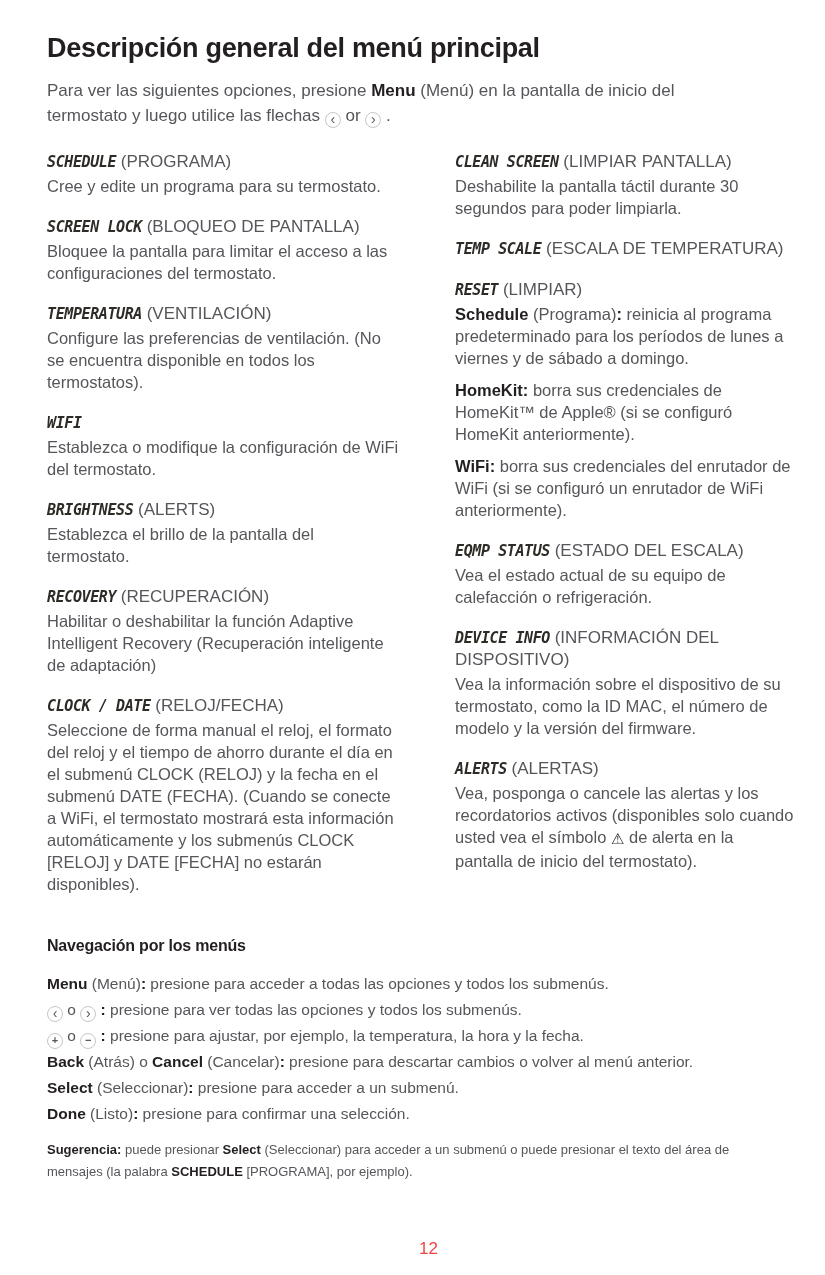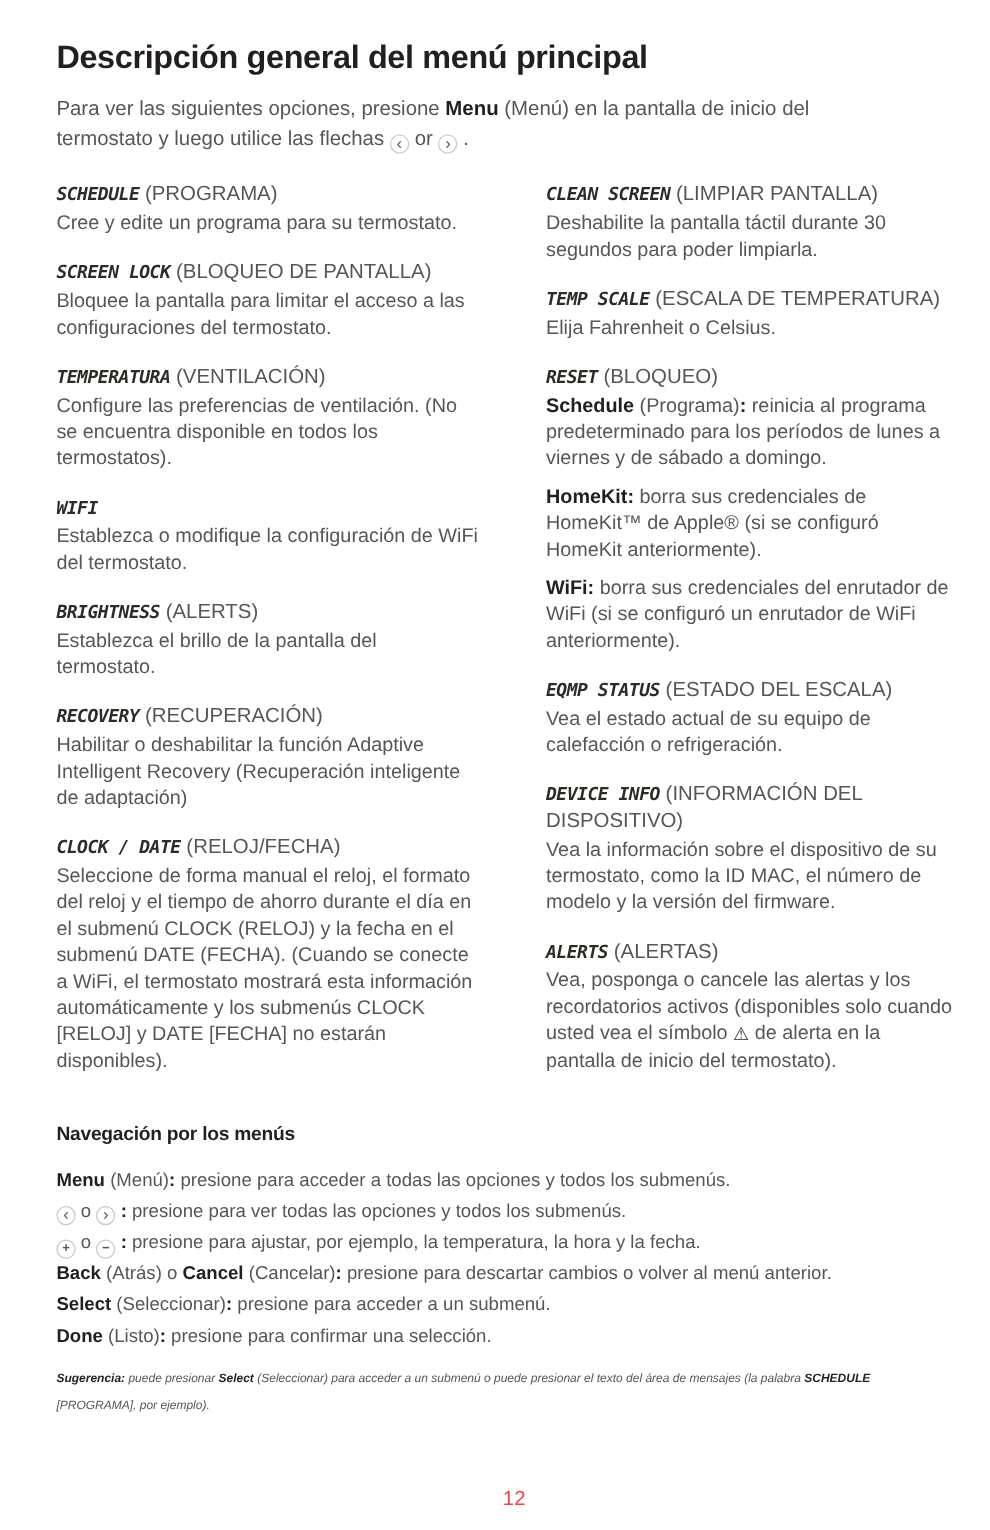--- a/index.html
+++ b/index.html
@@ -38,21 +38,21 @@
   }
   p.body { margin:2px 0 0 0; font-size:16.5px; line-height:22px; }
   p.body + p.body { margin-top:10px; }
   h2 {
     margin:20px 0 13px 0;
     font-size:16px; line-height:24px;
     font-weight:700; color:#231f20;
     letter-spacing:-0.2px;
   }
   .nav-line { font-size:15.5px; line-height:26px; }
-  .tip { margin-top:12px; font-size:10px; line-height:21.5px; max-width:740px;font-style:italic; }
+  .tip { margin-top:12px; font-size:13px; line-height:21.5px; max-width:740px; }
   .cicon {
     display:inline-flex; align-items:center; justify-content:center;
     width:16px; height:16px; box-sizing:border-box;
     border:1px solid #c6c7c8; border-radius:50%;
     color:#55565a; font-size:12px; line-height:1;
     vertical-align:-3px; background:#fff;
   }
   .cicon.chevron-left, .cicon.chevron-right { font-size:14px; padding-bottom:2px; }
   .cicon.plus, .cicon.minus { font-weight:700; font-size:11px; }
   .warn {
@@ -105,24 +105,23 @@
           <p class="body"><span>Seleccione de forma manual el reloj, el formato del reloj y el tiempo de ahorro durante el día en el submenú CLOCK (RELOJ) y la fecha en el submenú DATE (FECHA). (Cuando se conecte a WiFi, el termostato mostrará esta información automáticamente y los submenús CLOCK [RELOJ] y DATE [FECHA] no estarán disponibles).</span></p>
         </div>
       </div>
     <div class="col right">
         <div class="item">
           <div class="item-heading"><span class="lcd">CLEAN SCREEN</span><span> (LIMPIAR PANTALLA)</span></div>
           <p class="body"><span>Deshabilite la pantalla táctil durante 30 segundos para poder limpiarla.</span></p>
         </div>
         <div class="item">
           <div class="item-heading"><span class="lcd">TEMP SCALE</span><span> (ESCALA DE TEMPERATURA)</span></div>
-          <p class="body"><span>Elija Fahrenheit o Celsius.</span></p>
         </div>
         <div class="item">
-          <div class="item-heading"><span class="lcd">RESET</span><span> (BLOQUEO)</span></div>
+          <div class="item-heading"><span class="lcd">RESET</span><span> (LIMPIAR)</span></div>
           <p class="body"><span class="b">Schedule</span><span> (Programa)</span><span class="b">:</span><span> reinicia al programa predeterminado para los períodos de lunes a viernes y de sábado a domingo.</span></p>
           <p class="body"><span class="b">HomeKit:</span><span> borra sus credenciales de HomeKit™ de Apple® (si se configuró HomeKit anteriormente).</span></p>
           <p class="body"><span class="b">WiFi:</span><span> borra sus credenciales del enrutador de WiFi (si se configuró un enrutador de WiFi anteriormente).</span></p>
         </div>
         <div class="item">
           <div class="item-heading"><span class="lcd">EQMP STATUS</span><span> (ESTADO DEL ESCALA)</span></div>
           <p class="body"><span>Vea el estado actual de su equipo de calefacción o refrigeración.</span></p>
         </div>
         <div class="item">
           <div class="item-heading"><span class="lcd">DEVICE INFO</span><span> (INFORMACIÓN DEL DISPOSITIVO)</span></div>

